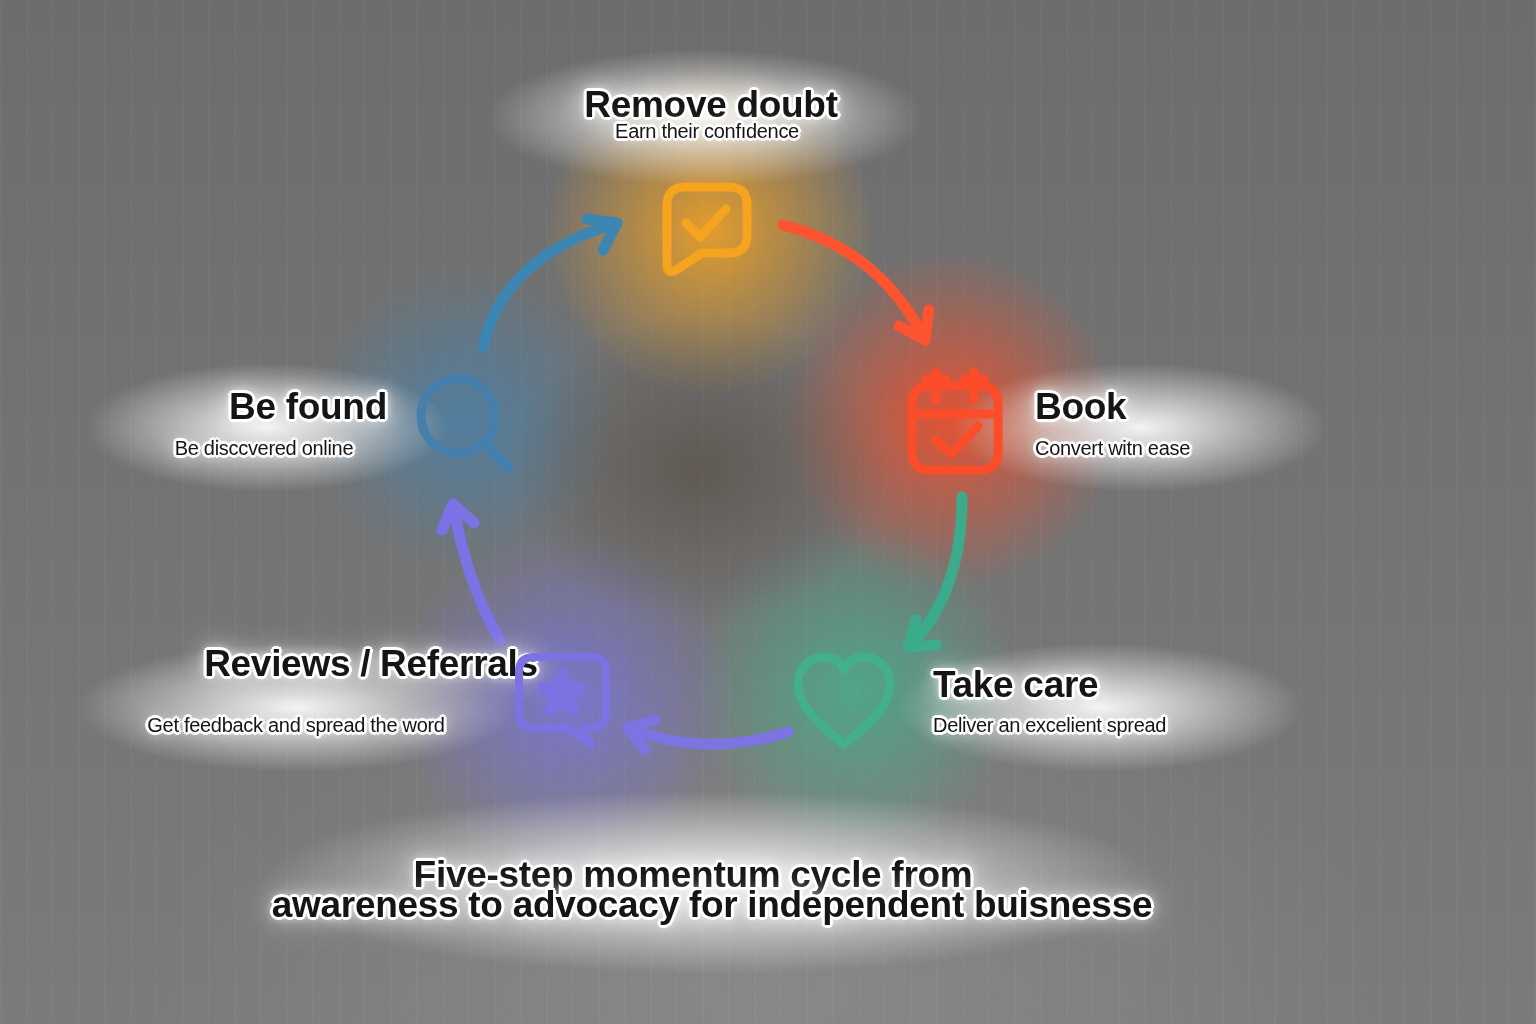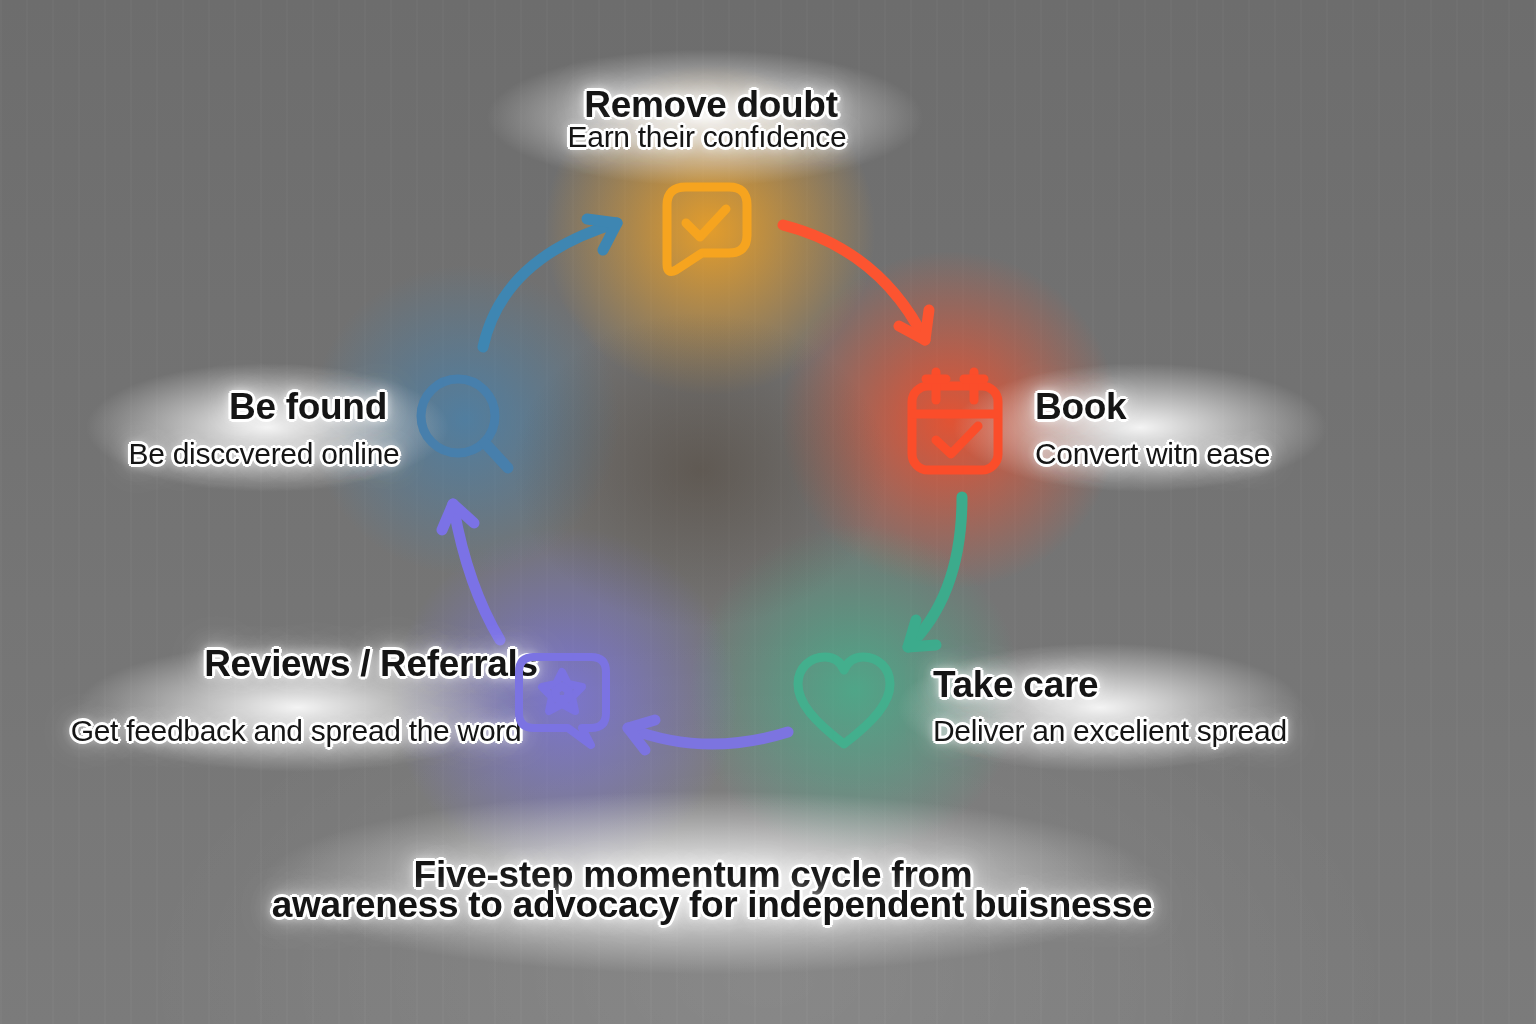--- a/index.html
+++ b/index.html
@@ -39,21 +39,21 @@
   .tg-caption{left:135px;top:765px;width:1150px;height:235px;}
 
   .glow-text{
     position:absolute;color:#151515;white-space:nowrap;letter-spacing:-0.3px;
     text-shadow:
       -2px -2px 0 #fff, 2px -2px 0 #fff, -2px 2px 0 #fff, 2px 2px 0 #fff,
       -3px 0 0 #fff, 3px 0 0 #fff, 0 -3px 0 #fff, 0 3px 0 #fff,
       0 0 10px #fff, 0 0 22px rgba(255,255,255,0.9), 0 0 38px rgba(255,255,255,0.55);
   }
   .step-title{font-size:37px;font-weight:700;}
-  .step-sub{font-size:30px;font-weight:500;text-align:center;}
+  .step-sub{font-size:20px;font-weight:500;text-align:center;}
   .caption-line{font-size:37px;font-weight:600;}
   .centered{transform:translateX(-50%);}
 
   .abs{position:absolute;}
   svg{overflow:visible;display:block;}
   .icon-stroke{fill:none;stroke-linecap:round;stroke-linejoin:round;}
 </style>
 </head>
 <body>
 

